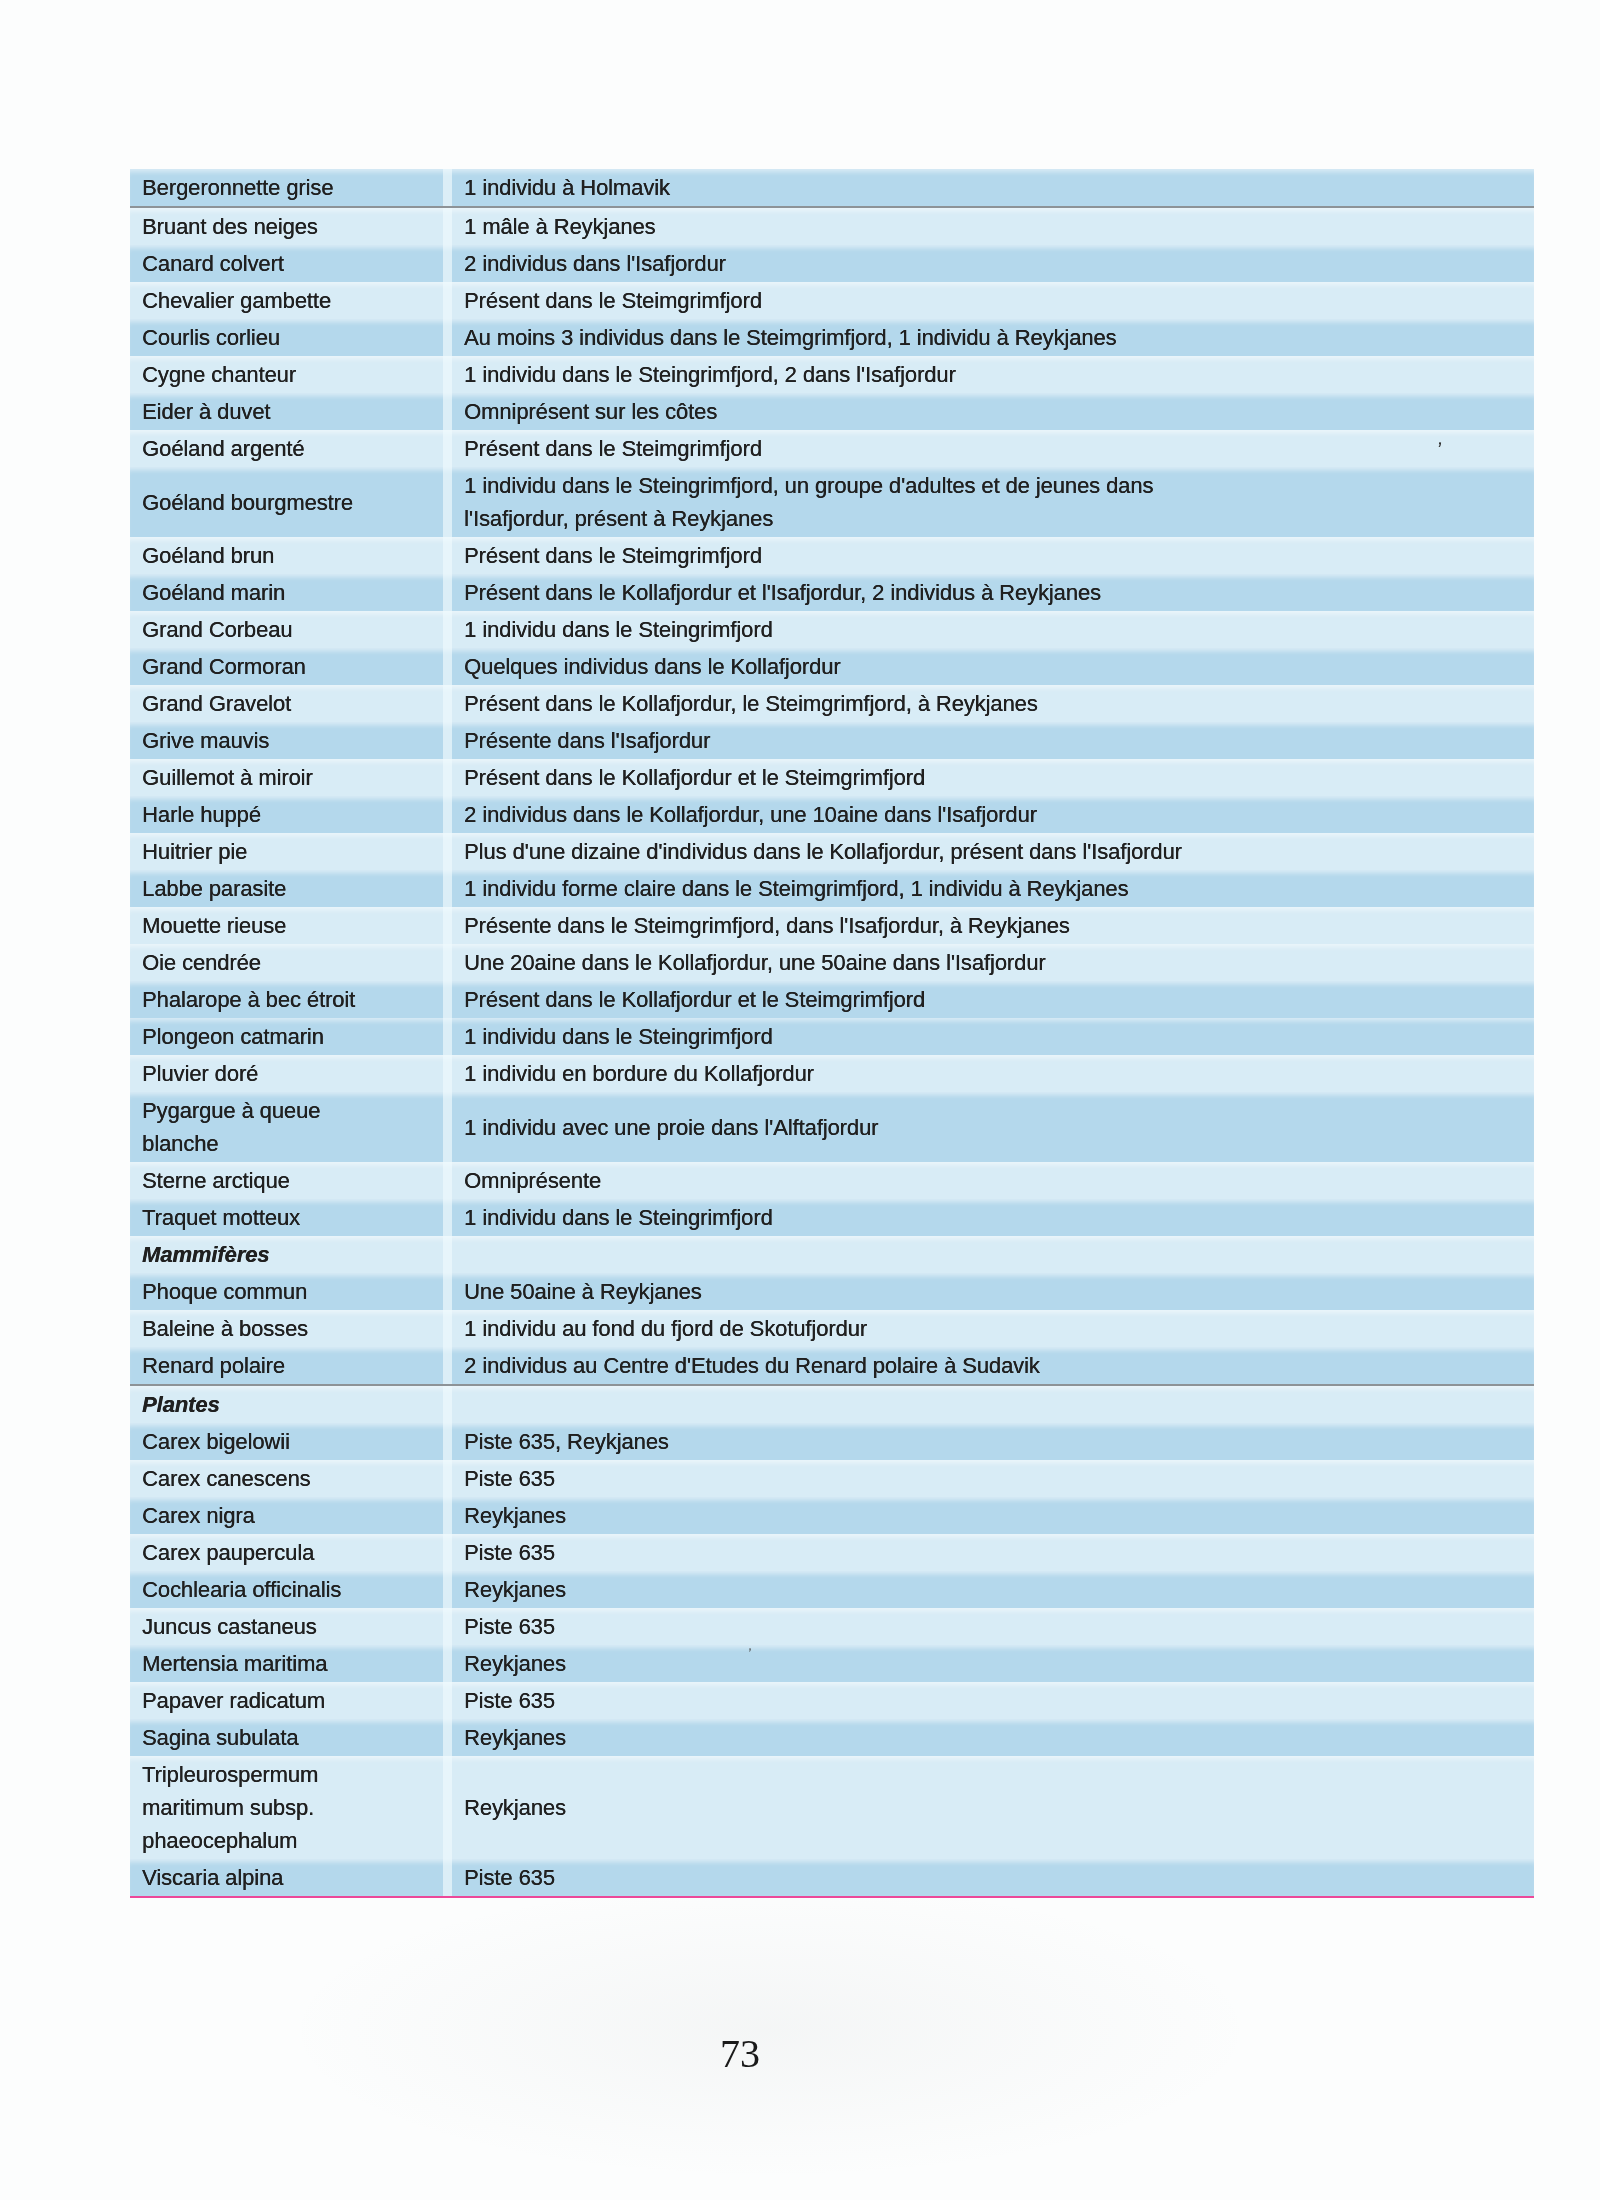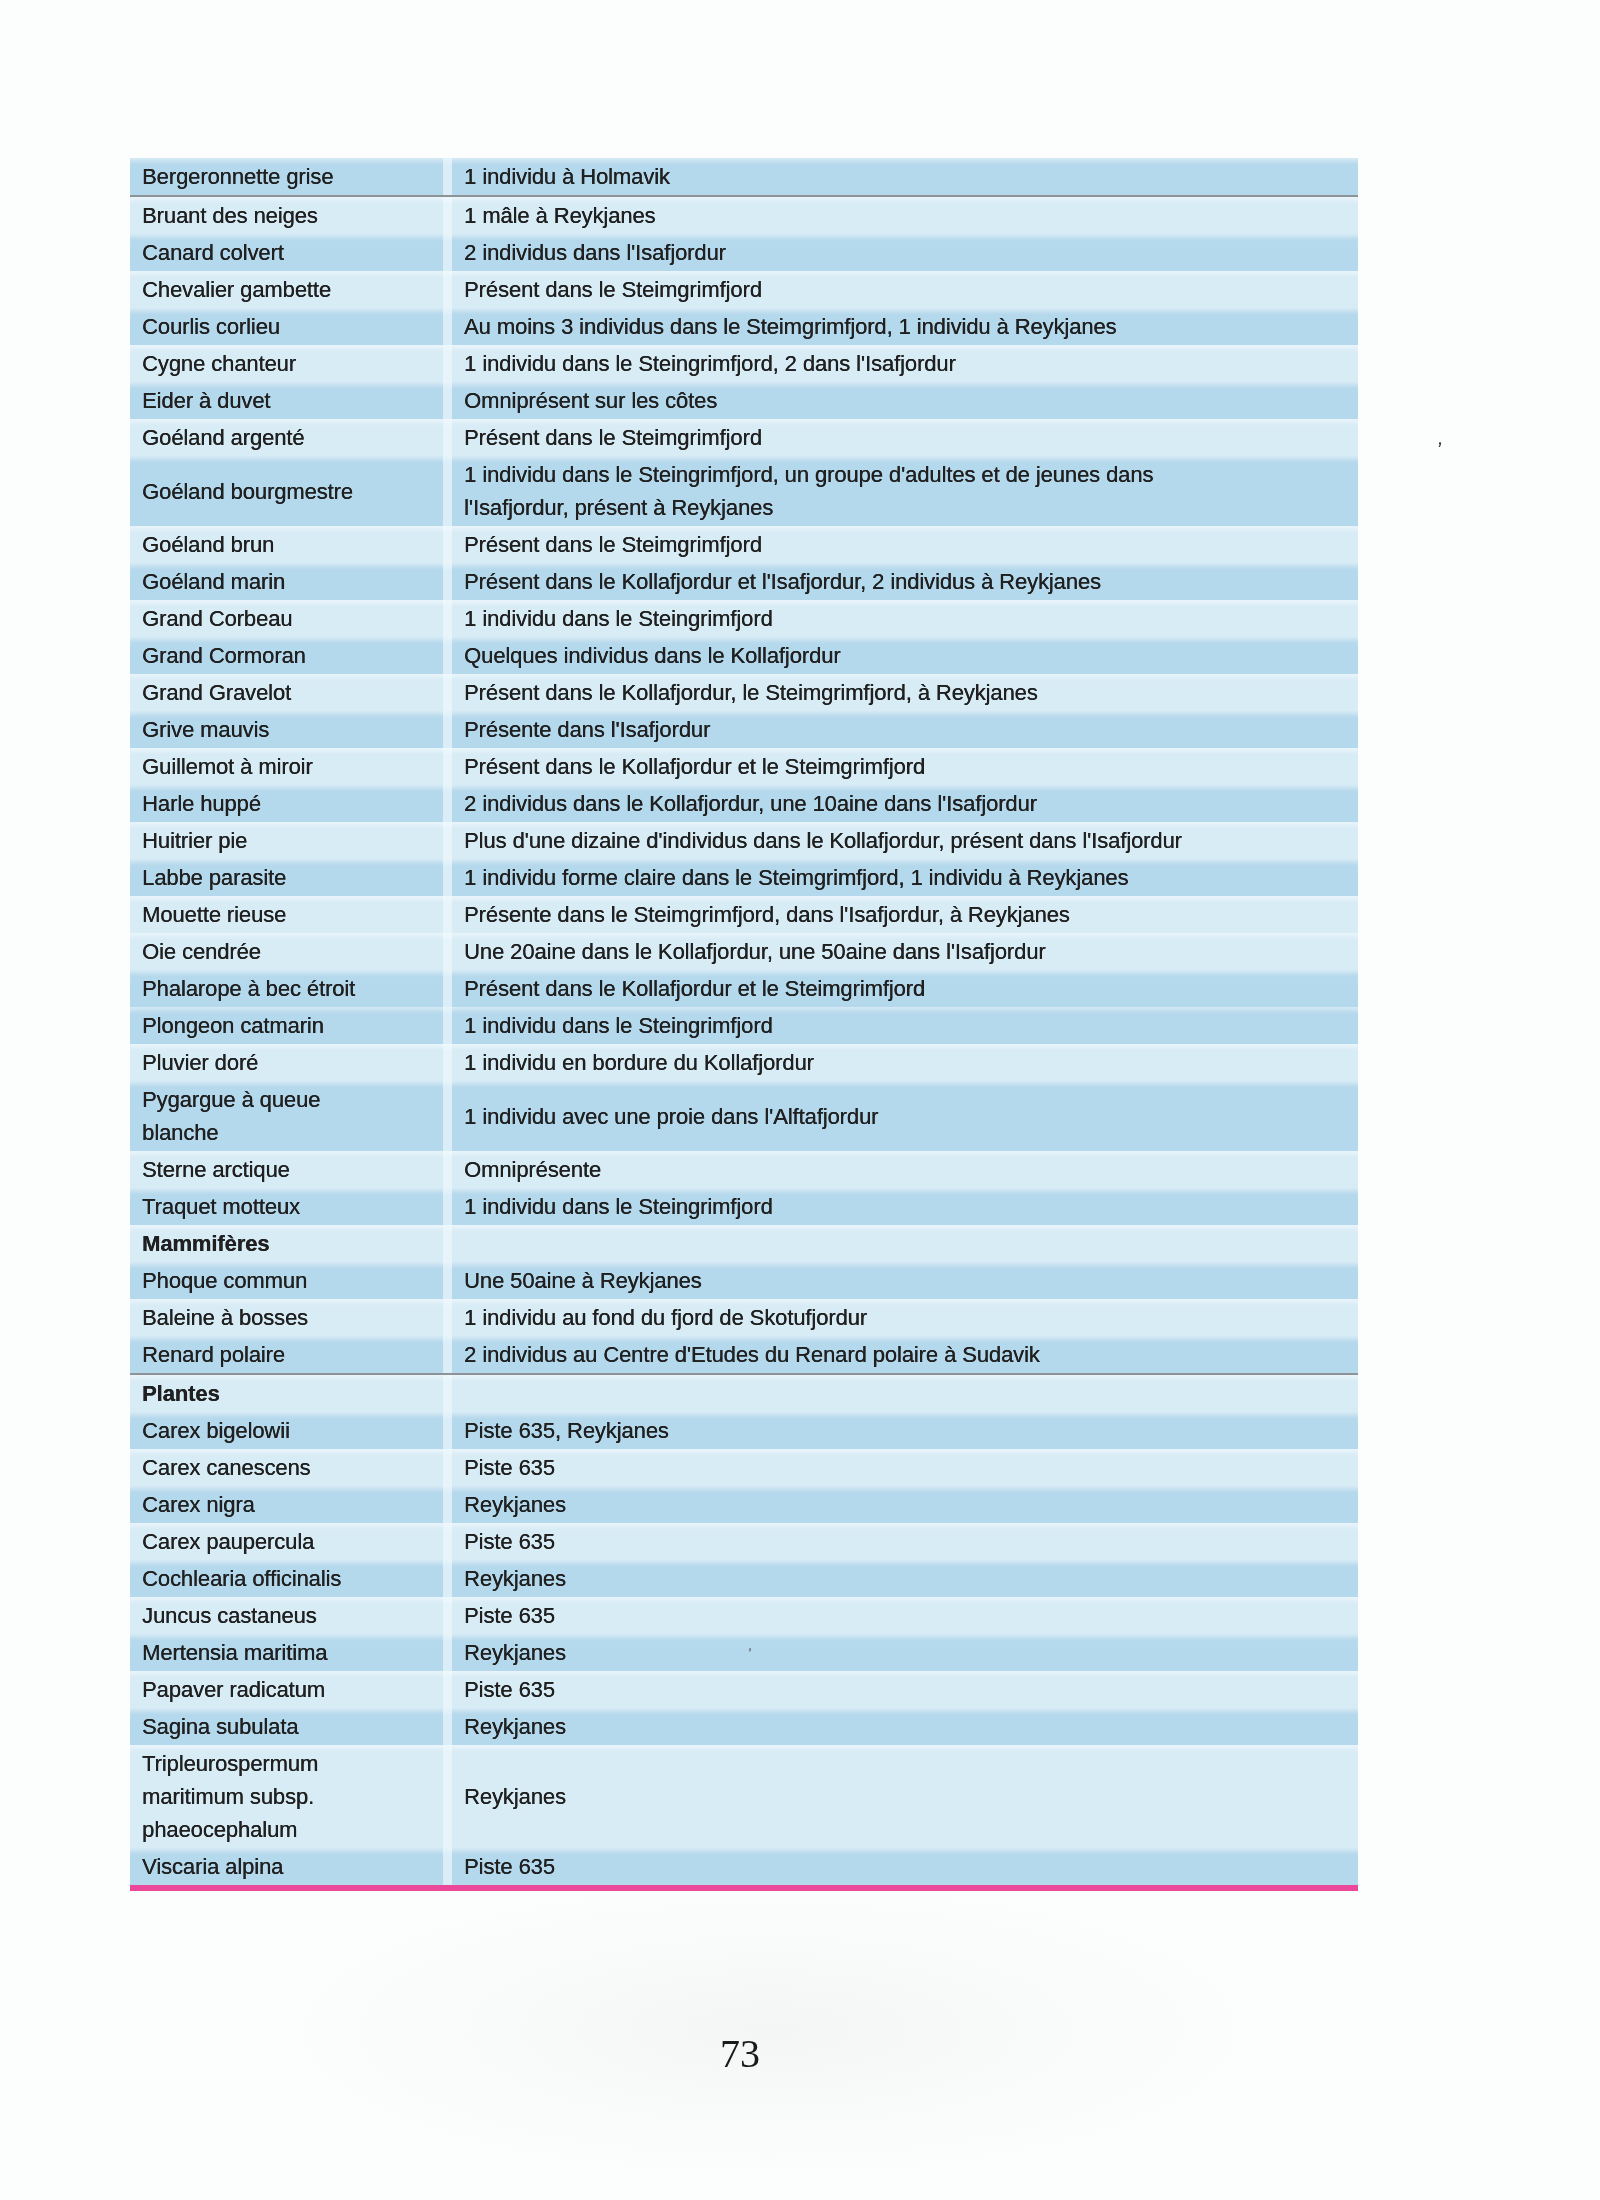--- a/index.html
+++ b/index.html
@@ -11,40 +11,40 @@
   .page{
     position:relative;width:1600px;height:2200px;
     background:#fcfdfd;overflow:hidden;
   }
   .scan-wash{
     position:absolute;left:280px;top:1880px;width:980px;height:300px;
     background:radial-gradient(ellipse at center, rgba(120,130,135,0.06), rgba(120,130,135,0) 70%);
     pointer-events:none;
   }
   .species-table{
-    position:absolute;left:130px;top:158px;width:1228px;
-    border-bottom:6px solid #ec4899;
+    position:absolute;left:130px;top:169px;width:1404px;
+    border-bottom:2px solid #ec4899;
   }
   .row{
     display:flex;align-items:center;min-height:37px;
     box-shadow:inset 0 6px 5px -3px rgba(255,255,255,0.5);
   }
   .row.medium{background:#b4d8ec;}
   .row.pale{background:#d8ecf6;justify-content:space-between;}
   .row.rule-below{border-bottom:2px solid #8d9397;}
   .cell{
     font-size:22px;line-height:33px;color:#202020;
     padding:2px 10px 2px 12px;white-space:pre-line;
     letter-spacing:-0.1px;
     text-shadow:0.3px 0 0 currentColor;
   }
   .species{flex:0 0 313px;box-sizing:border-box;}
   .divider{flex:0 0 9px;align-self:stretch;background:rgba(240,250,253,0.65);}
   .detail{flex:1 1 auto;}
-  .row.section .cell{font-weight:bold;}
+  .row.section .cell{font-weight:bold;font-style:italic;}
   .page-number{
     position:absolute;top:2030px;left:0;width:1480px;text-align:center;
     font-family:"Liberation Serif",serif;font-size:40px;color:#1a1a1a;
   }
   .speck{position:absolute;color:#2c2c2c;font-size:20px;transform:rotate(8deg);}
   .speck-1{left:1437px;top:438px;}
   .speck-2{left:748px;top:1645px;font-size:14px;color:#4a4a4a;}
 </style>
 </head>
 <body>

